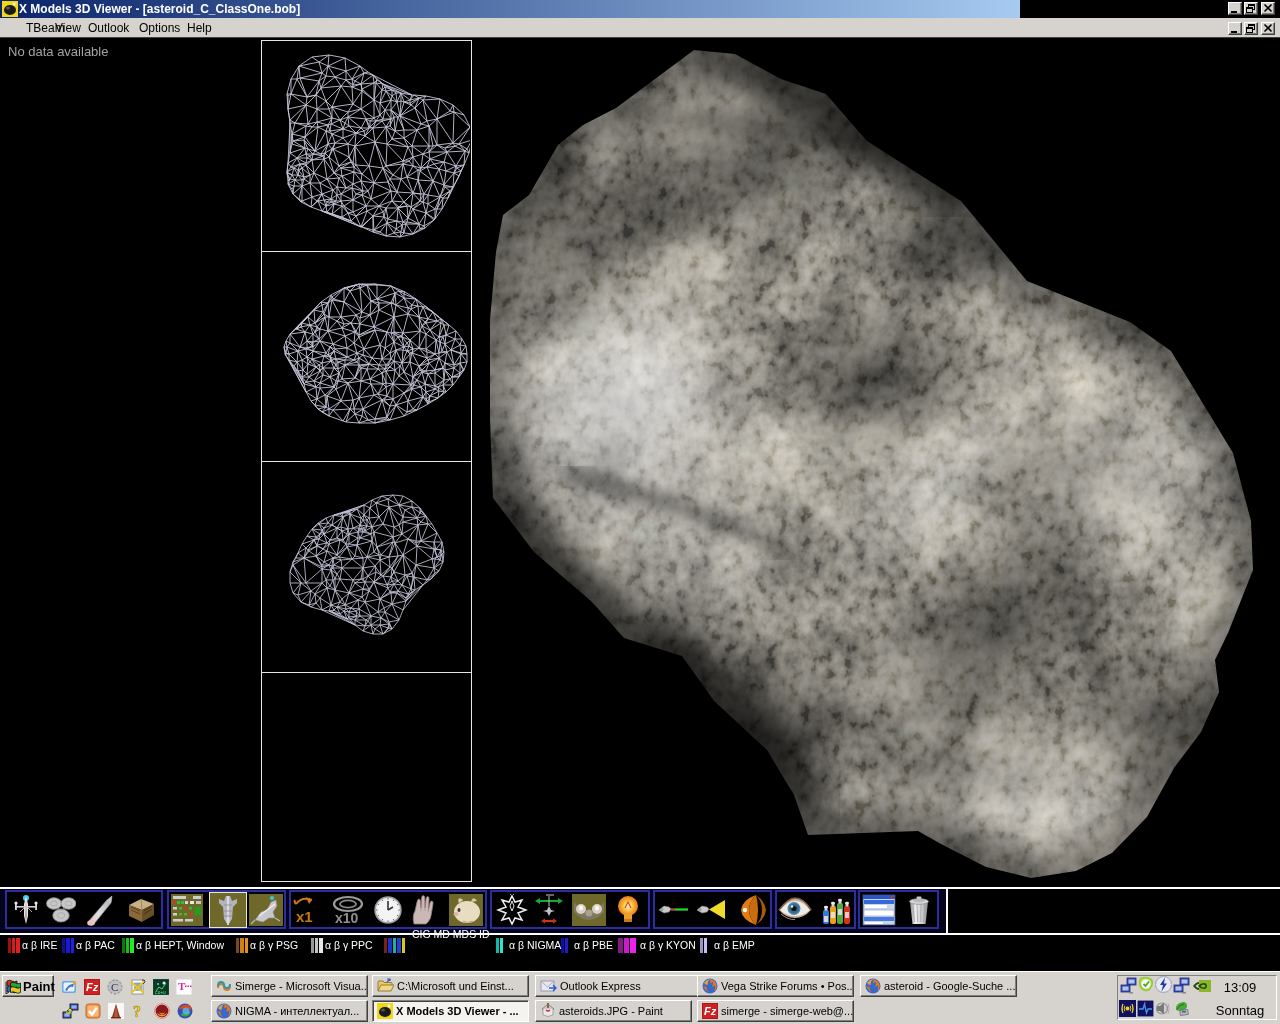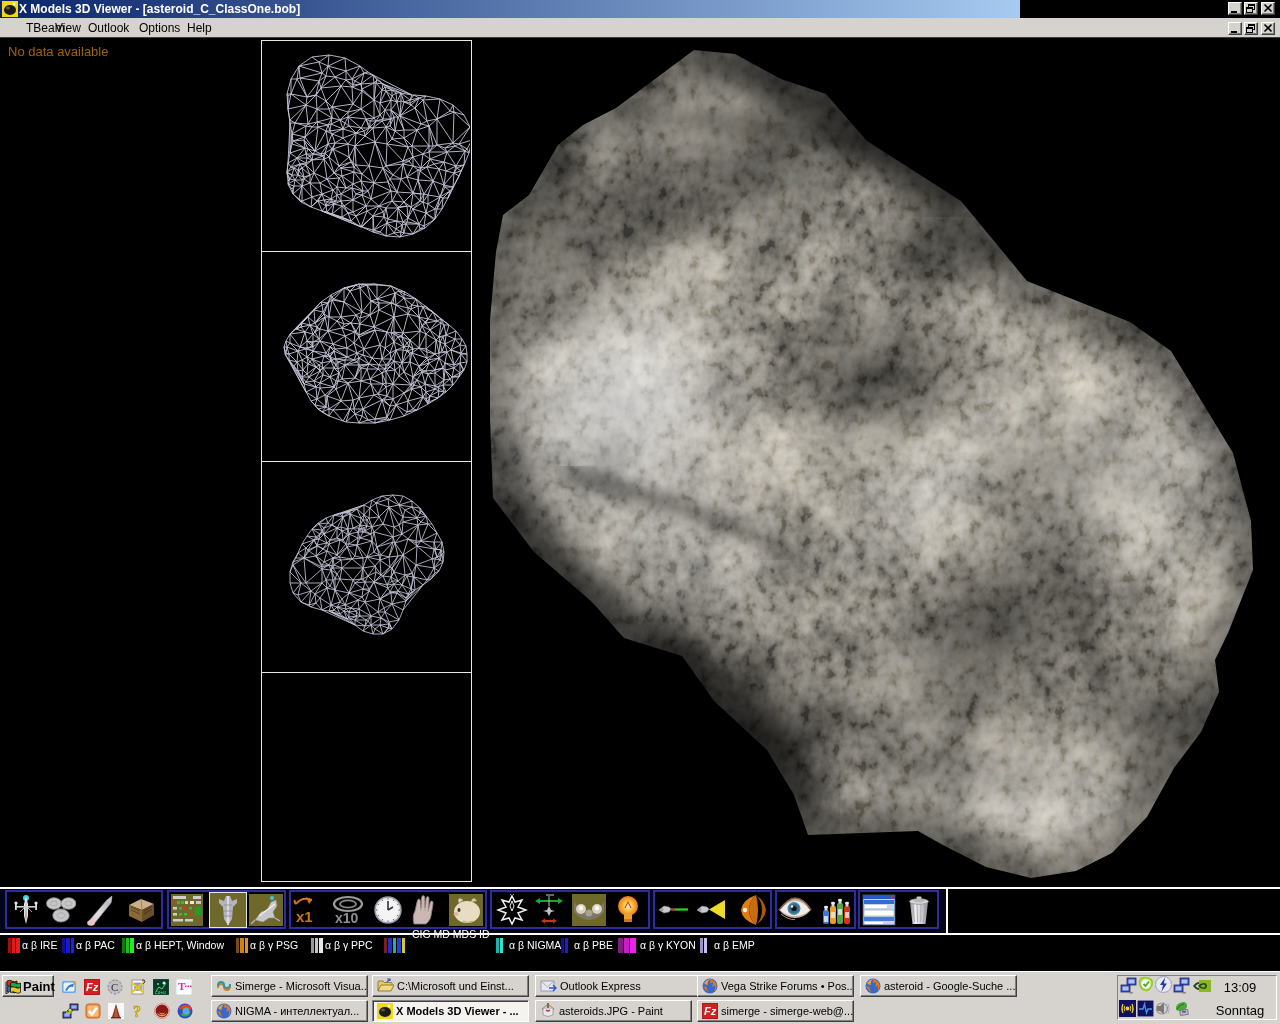--- a/index.html
+++ b/index.html
@@ -40,21 +40,21 @@
         <rect x="3.5" y="1.5" width="6" height="5" fill="none" stroke="#000"></rect>
         <rect x="3" y="1" width="7" height="2" fill="#000"></rect>
         <rect x="1.5" y="4.5" width="6" height="5" fill="#d6d3ce" stroke="#000"></rect>
         <rect x="1" y="4" width="7" height="2" fill="#000"></rect>
       </svg></div>
  <div class="wbtn" style="left:1261px;top:4px"><svg width="12" height="11">
         <path d="M2.5 1.5 L9.5 8.5 M9.5 1.5 L2.5 8.5" stroke="#000" stroke-width="1.6"></path>
       </svg></div>
 </div>
 <div class="abs" style="left:0;top:38px;width:1280px;height:849px;background:#000">
- <div class="abs" style="left:8px;top:6px;font-size:13px;color:#a16207">No data available</div>
+ <div class="abs" style="left:8px;top:6px;font-size:13px;color:#a3a3a3">No data available</div>
 </div>
 <svg class="abs" style="left:0;top:0" width="1280" height="960" viewBox="0 0 1280 960">
 <defs>
 <clipPath id="rc">
         <path id="sp" d="M694,50 L735,54 L781,79 L826,94 L867,141 L961,201 L1027,281 L1130,322 L1171,351 L1233,453 L1251,521 L1253,570 L1228,633 L1215,660 L1219,692 L1201,732 L1174,768 L1147,817 L1112,853 L1076,871 L1031,878 L986,867 L941,844 L918,831 L808,835 L794,795 L767,750 L714,701 L682,656 L624,638 L592,602 L534,552 L493,498 L490,420 L490,320 L496,252 L503,215 L529,195 L558,145 L583,125 L616,108 Z"></path>
       </clipPath>
 <filter id="rl" x="-5%" y="-5%" width="110%" height="110%">
  <feTurbulence type="fractalNoise" baseFrequency="0.008 0.008" numOctaves="5" seed="8"></feTurbulence>
  <feDiffuseLighting lighting-color="#fff8e8" surfaceScale="5.5" diffuseConstant="1.3">
    <feDistantLight azimuth="235" elevation="46"></feDistantLight>

